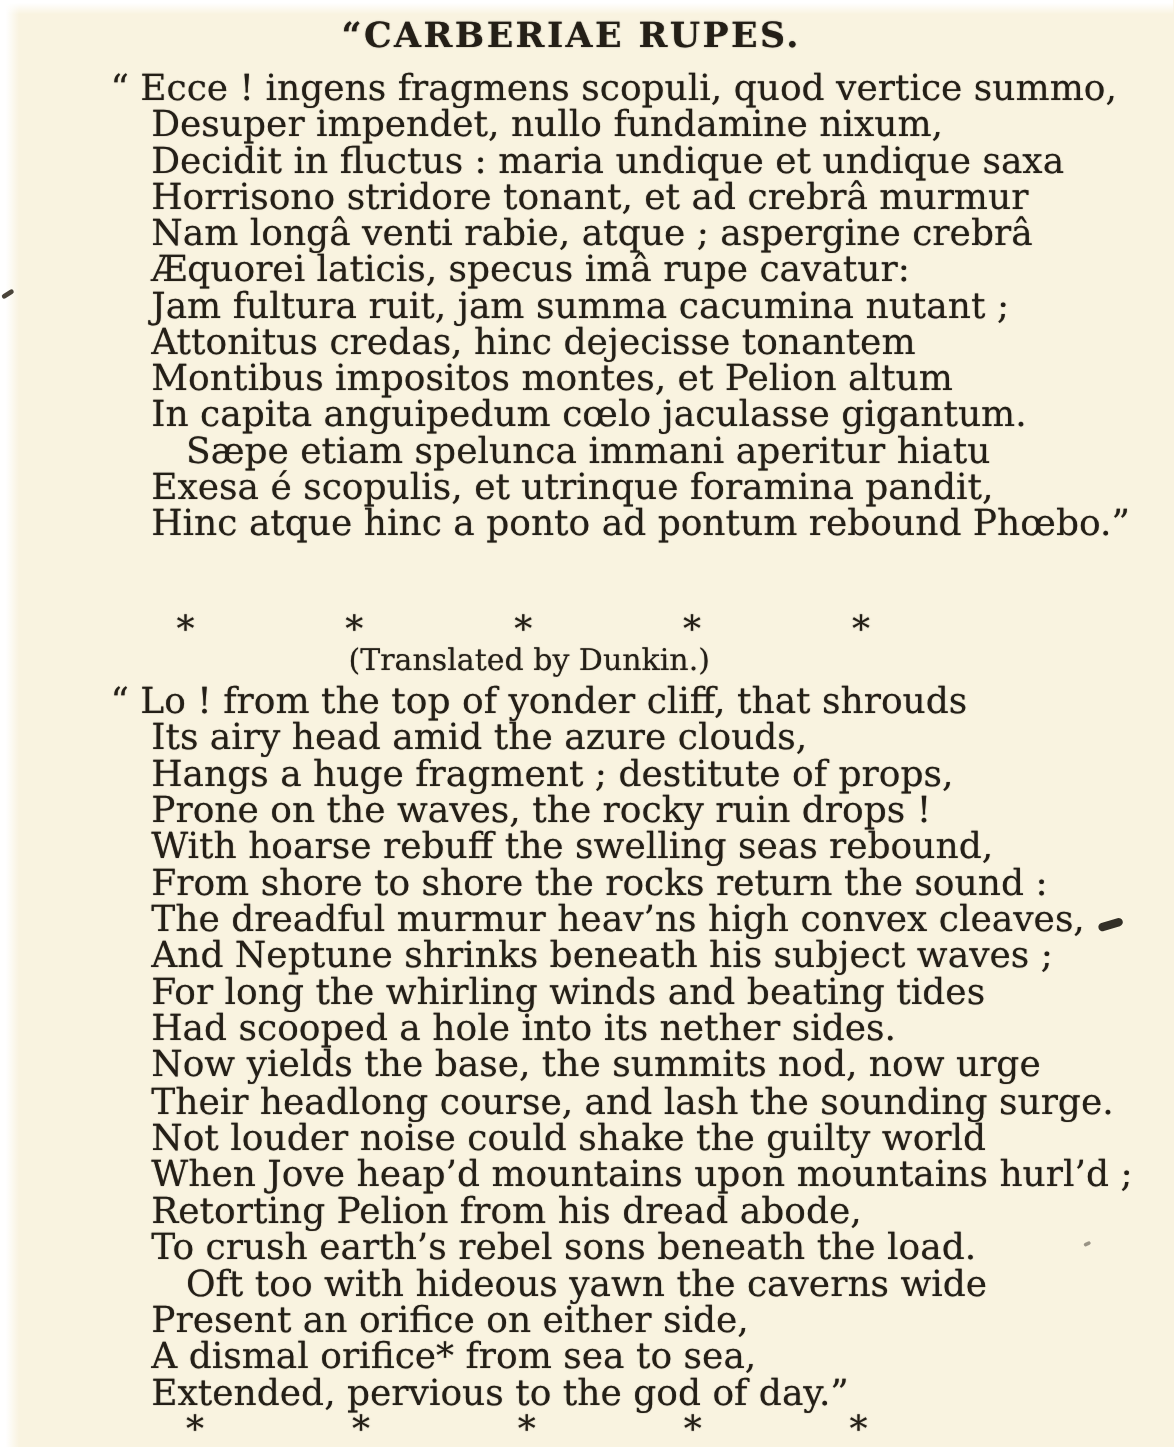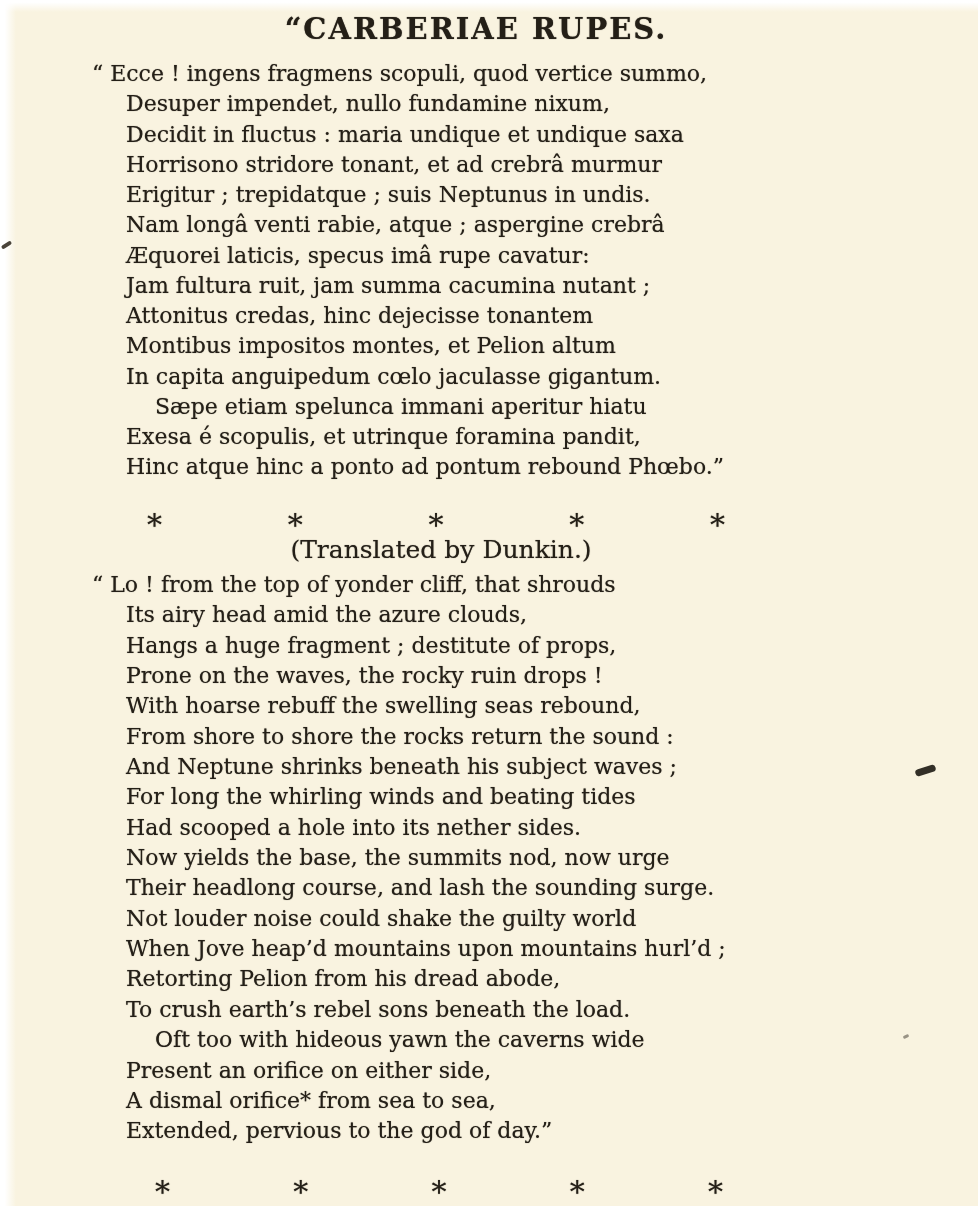--- a/index.html
+++ b/index.html
@@ -42,21 +42,21 @@
     text-align: center;
     font-size: 29px;
     font-weight: bold;
     letter-spacing: 2px;
     text-shadow: 0 0 1px rgba(36,31,23,0.7);
     white-space: nowrap;
   }
   .poem {
     position: absolute;
     left: 126px;
-    font-size: 22px;
+    font-size: 30px;
     text-shadow: 0 0 0.9px rgba(36,31,23,0.65);
     white-space: nowrap;
   }
   .poem-latin {
     top: 59px;
     line-height: 30.25px;
   }
   .poem-english {
     top: 570px;
     line-height: 30.35px;
@@ -137,21 +137,20 @@
   <div class="edge-left"></div>
   <div class="edge-top"></div>
 
   <div class="page-title">“CARBERIAE RUPES.</div>
 
   <div class="poem poem-latin">
       <div class="poem-line hang">“ Ecce ! ingens fragmens scopuli, quod vertice summo,</div>
       <div class="poem-line">Desuper impendet, nullo fundamine nixum,</div>
       <div class="poem-line">Decidit in fluctus : maria undique et undique saxa</div>
       <div class="poem-line">Horrisono stridore tonant, et ad crebrâ murmur</div>
-      <div class="poem-line">Erigitur ; trepidatque ; suis Neptunus in undis.</div>
       <div class="poem-line">Nam longâ venti rabie, atque ; aspergine crebrâ</div>
       <div class="poem-line">Æquorei laticis, specus imâ rupe cavatur:</div>
       <div class="poem-line">Jam fultura ruit, jam summa cacumina nutant ;</div>
       <div class="poem-line">Attonitus credas, hinc dejecisse tonantem</div>
       <div class="poem-line">Montibus impositos montes, et Pelion altum</div>
       <div class="poem-line">In capita anguipedum cœlo jaculasse gigantum.</div>
       <div class="poem-line indent">Sæpe etiam spelunca immani aperitur hiatu</div>
       <div class="poem-line">Exesa é scopulis, et utrinque foramina pandit,</div>
       <div class="poem-line">Hinc atque hinc a ponto ad pontum rebound Phœbo.”</div>
     </div>
@@ -166,20 +165,21 @@
 
   <div class="attribution">(Translated by Dunkin.)</div>
 
   <div class="poem poem-english">
       <div class="poem-line hang">“ Lo ! from the top of yonder cliff, that shrouds</div>
       <div class="poem-line">Its airy head amid the azure clouds,</div>
       <div class="poem-line">Hangs a huge fragment ; destitute of props,</div>
       <div class="poem-line">Prone on the waves, the rocky ruin drops !</div>
       <div class="poem-line">With hoarse rebuff the swelling seas rebound,</div>
       <div class="poem-line">From shore to shore the rocks return the sound :</div>
+      <div class="poem-line">The dreadful murmur heav’ns high convex cleaves,</div>
       <div class="poem-line">And Neptune shrinks beneath his subject waves ;</div>
       <div class="poem-line">For long the whirling winds and beating tides</div>
       <div class="poem-line">Had scooped a hole into its nether sides.</div>
       <div class="poem-line">Now yields the base, the summits nod, now urge</div>
       <div class="poem-line">Their headlong course, and lash the sounding surge.</div>
       <div class="poem-line">Not louder noise could shake the guilty world</div>
       <div class="poem-line">When Jove heap’d mountains upon mountains hurl’d ;</div>
       <div class="poem-line">Retorting Pelion from his dread abode,</div>
       <div class="poem-line">To crush earth’s rebel sons beneath the load.</div>
       <div class="poem-line indent">Oft too with hideous yawn the caverns wide</div>

